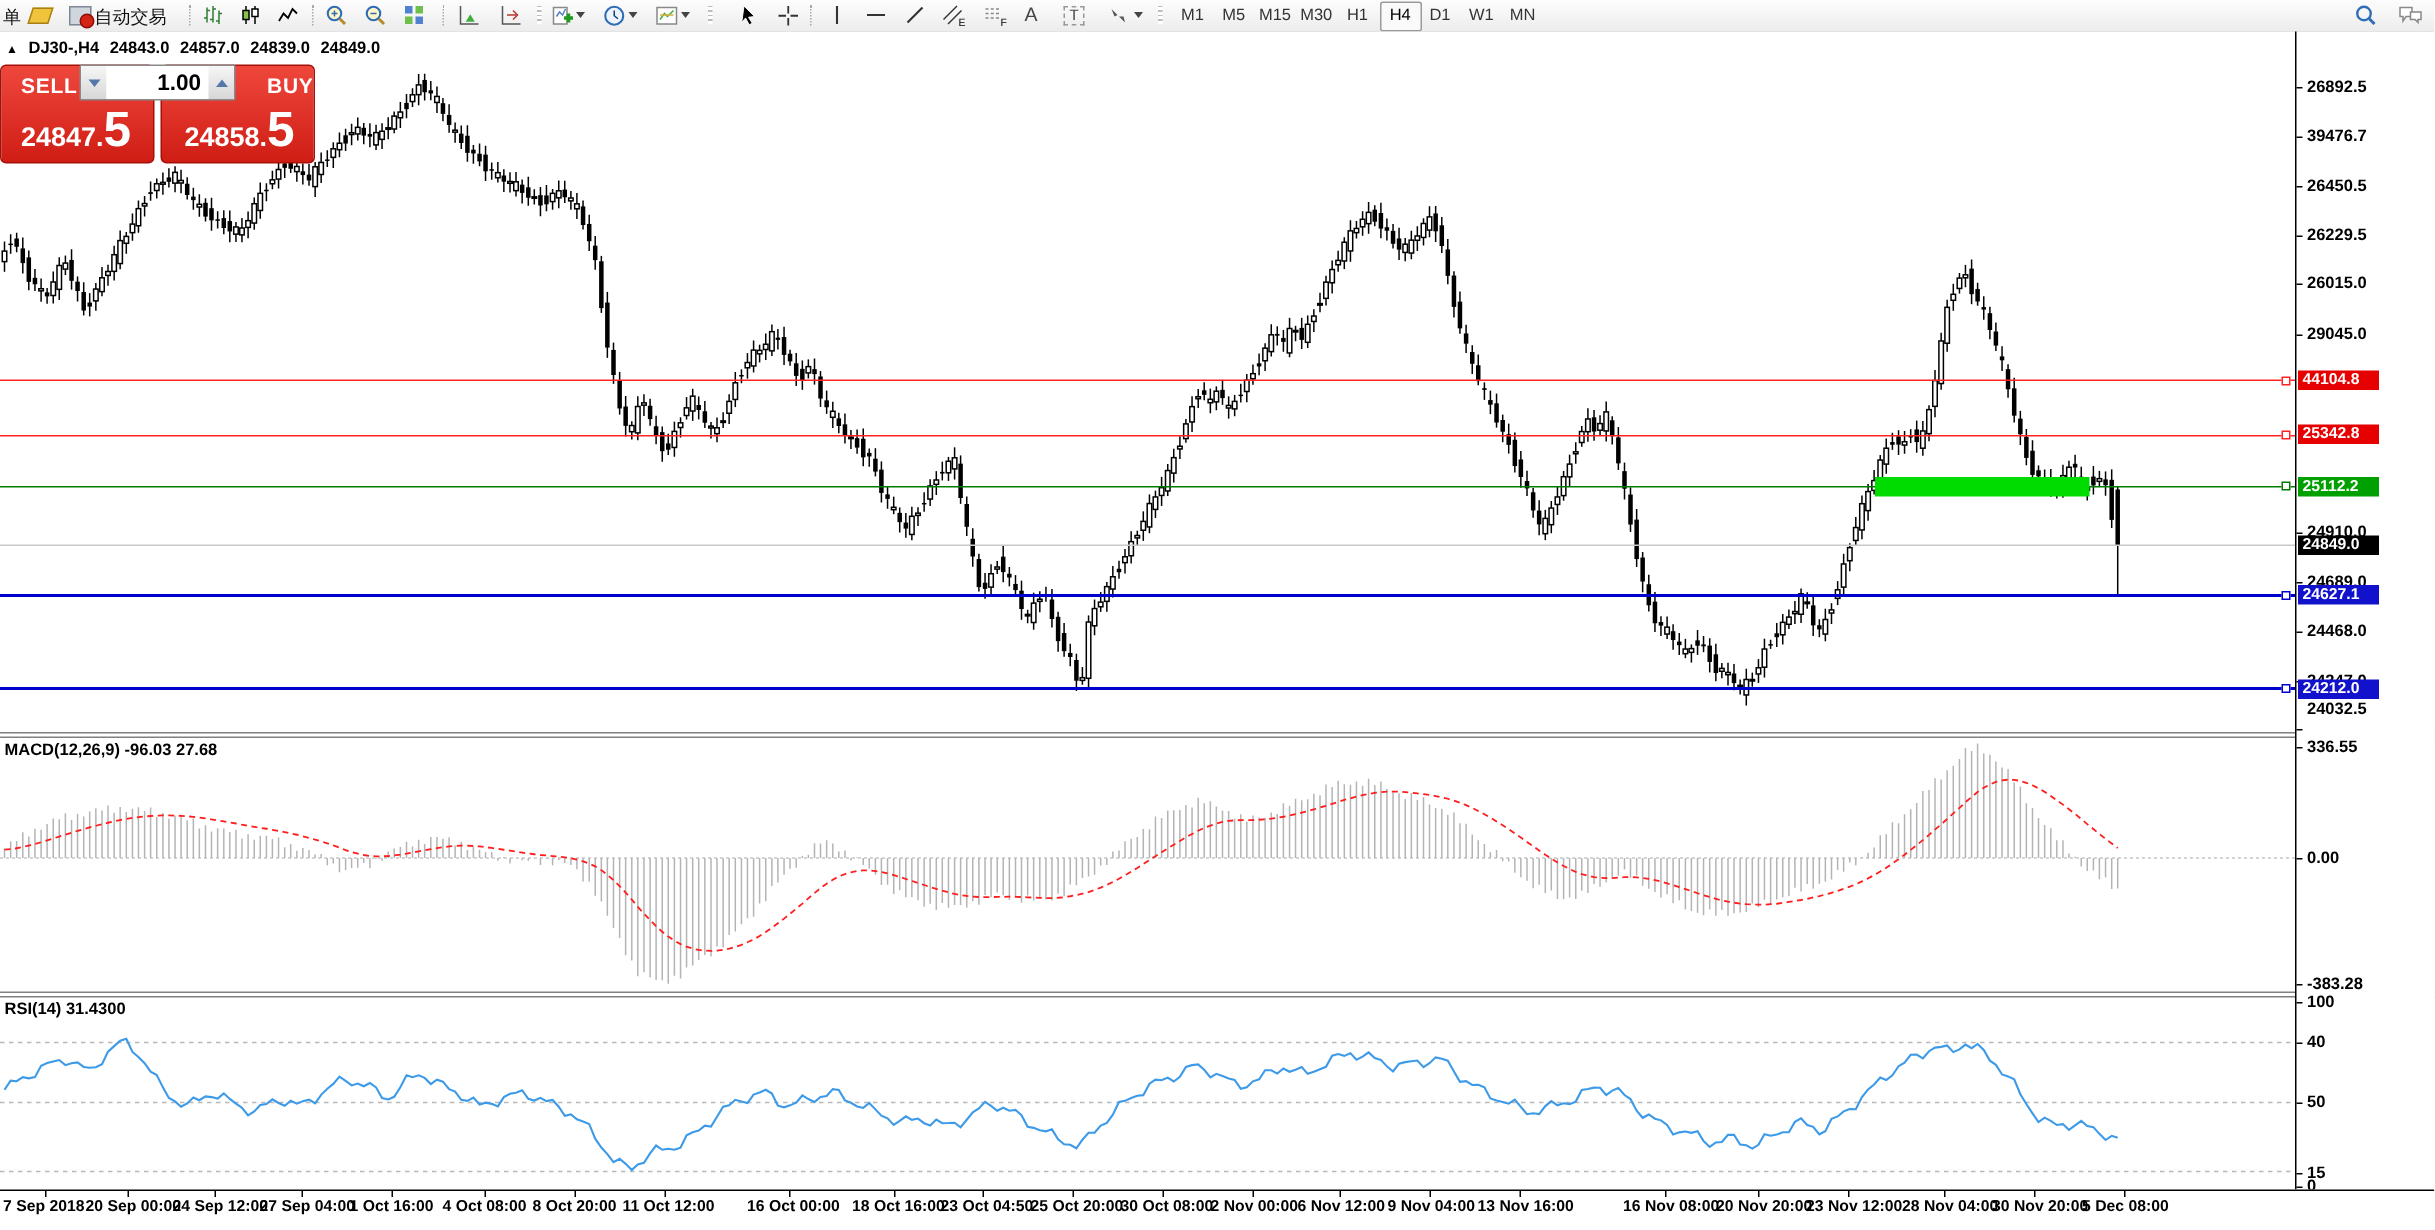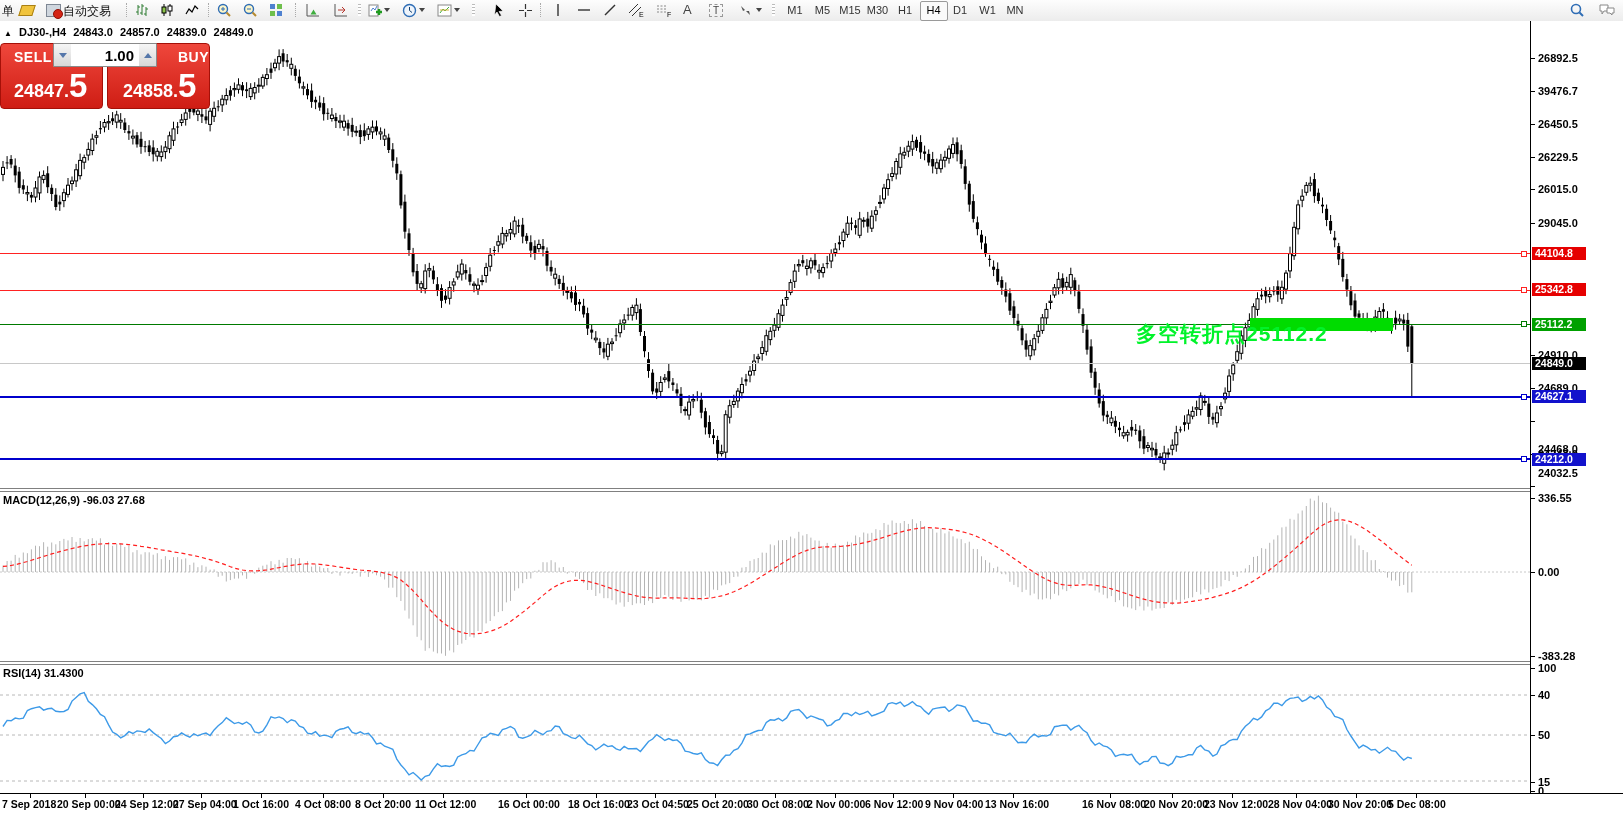--- a/index.html
+++ b/index.html
@@ -925,21 +925,20 @@
       </svg>
     <div id="overlay-holder">
         <div class="hline" style="top: 232.1px; height: 1px; background: rgb(255, 34, 34);"></div>
         <div class="hline" style="top: 268.5px; height: 1px; background: rgb(255, 34, 34);"></div>
         <div class="hline" style="top: 303px; height: 1px; background: rgb(0, 122, 0);"></div>
         <div class="hline" style="top: 342.3px; height: 1px; background: rgb(200, 200, 200);"></div>
         <div class="hline" style="top: 375px; height: 2px; background: rgb(0, 0, 204);"></div>
         <div class="hline" style="top: 437px; height: 2px; background: rgb(0, 0, 204);"></div>
       </div>
     <div id="green-box" style="left: 1250px; width: 143px; top: 297px; height: 13px; background: rgb(0, 220, 0);"></div>
-    <div id="annotation" style="left: 1136px; top: 299px; color: rgb(0, 243, 42);">多空转折点25112.2</div>
   <div class="handle" style="left: 1521px; top: 230px; border: 1.5px solid rgb(255, 34, 34);"></div>
       <div class="handle" style="left: 1521px; top: 266px; border: 1.5px solid rgb(255, 34, 34);"></div>
       <div class="handle" style="left: 1521px; top: 300px; border: 1.5px solid rgb(0, 122, 0);"></div>
       <div class="handle" style="left: 1521px; top: 373px; border: 1.5px solid rgb(0, 0, 204);"></div>
       <div class="handle" style="left: 1521px; top: 435px; border: 1.5px solid rgb(0, 0, 204);"></div>
     </div>
 
   <div id="symbol-info">
     <span style="font-size:8px;">▲</span>
     <span>DJ30-,H4</span>
@@ -1357,21 +1356,21 @@
       <div class="ax-lbl" style="top: 130px;">26229.5</div>
       <div class="ax-tick" style="top: 168px;"></div>
       <div class="ax-lbl" style="top: 162px;">26015.0</div>
       <div class="ax-tick" style="top: 202px;"></div>
       <div class="ax-lbl" style="top: 196px;">29045.0</div>
       <div class="ax-tick" style="top: 334px;"></div>
       <div class="ax-lbl" style="top: 328px;">24910.0</div>
       <div class="ax-tick" style="top: 367px;"></div>
       <div class="ax-lbl" style="top: 361px;">24689.0</div>
       <div class="ax-tick" style="top: 400px;"></div>
-      <div class="ax-lbl" style="top: 394px; margin-top: 28px;">24468.0</div>
+      <div class="ax-lbl" style="top: 394px;">24468.0</div>
       <div class="ax-tick" style="top: 433px;"></div>
       <div class="ax-lbl" style="top: 427px;">24247.0</div>
       <div class="ax-tick" style="top: 465px;"></div>
       <div class="ax-lbl" style="top: 446px;">24032.5</div>
       <div class="tag" style="top: 226px; background: rgb(230, 0, 0);">44104.8</div>
       <div class="tag" style="top: 262px; background: rgb(230, 0, 0);">25342.8</div>
       <div class="tag" style="top: 297px; background: rgb(0, 160, 0);">25112.2</div>
       <div class="tag" style="top: 336px; background: rgb(0, 0, 0);">24849.0</div>
       <div class="tag" style="top: 369px; background: rgb(18, 18, 204);">24627.1</div>
       <div class="tag" style="top: 432px; background: rgb(18, 18, 204);">24212.0</div>

